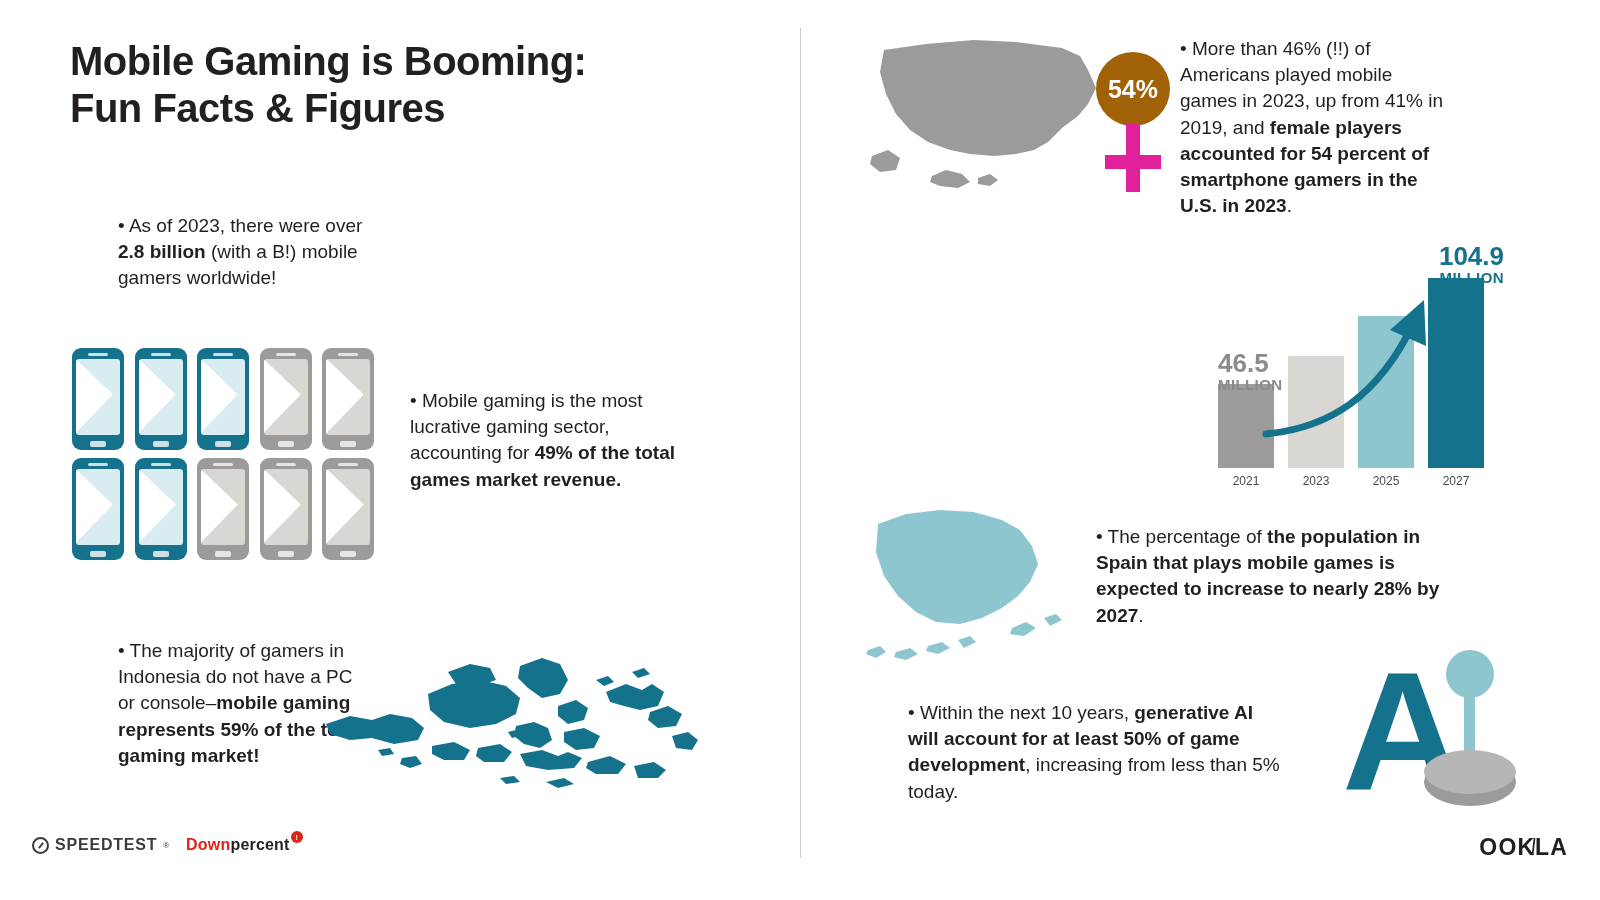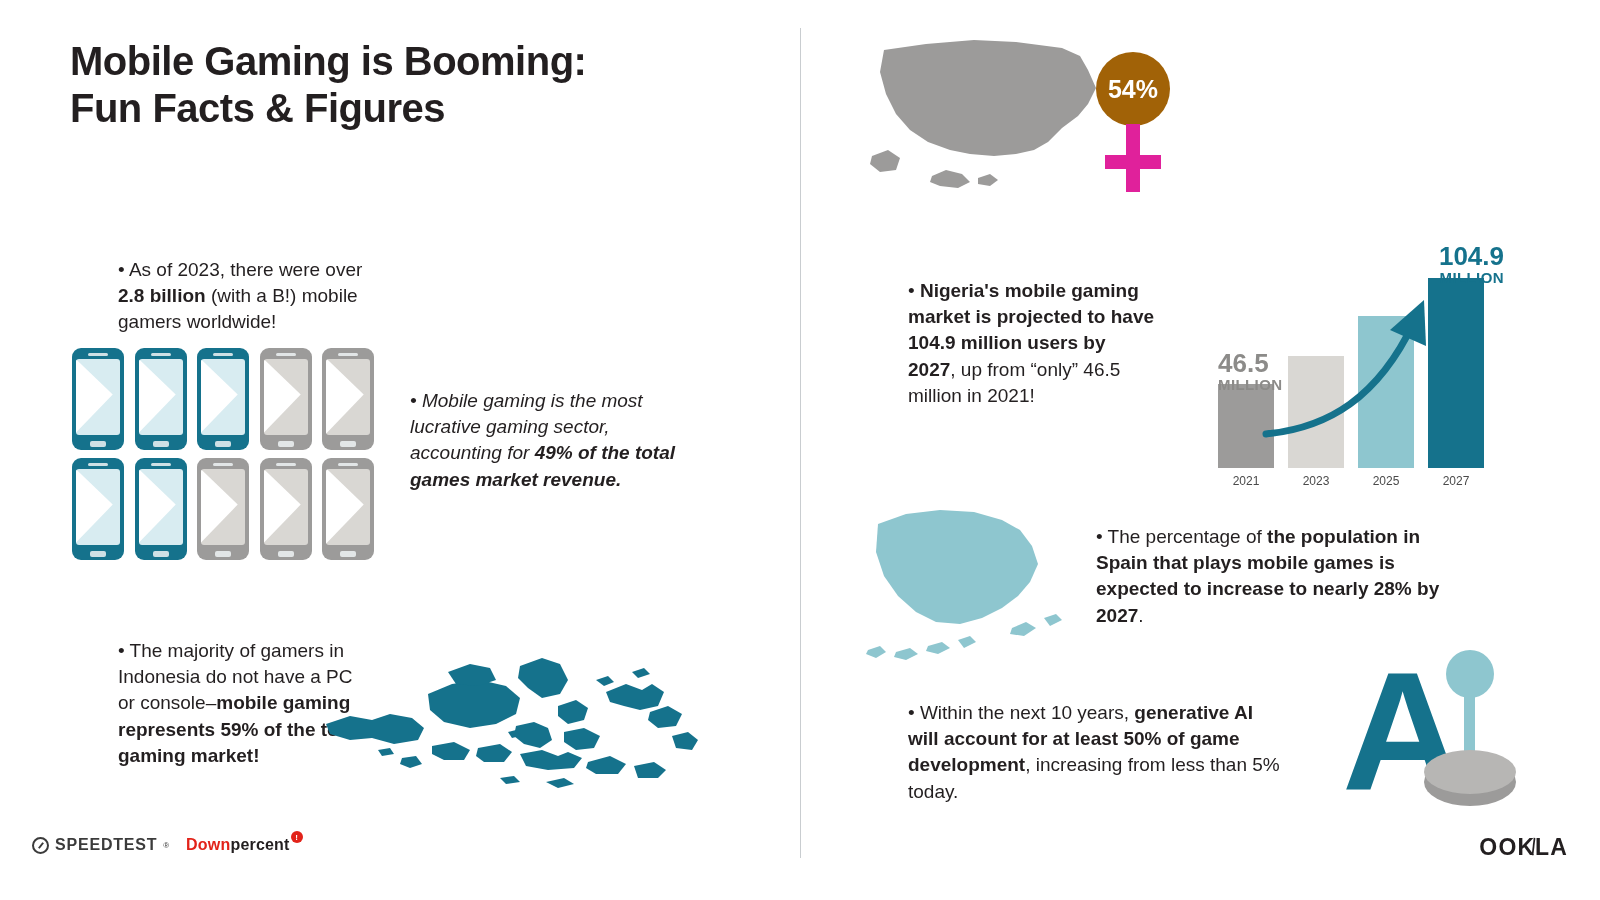--- a/index.html
+++ b/index.html
@@ -55,28 +55,26 @@
     font-size: 19px;
     line-height: 1.38;
     color: #231f20;
   }
   .fact b { font-weight: bold; }
   .fact-1 {
     position: absolute;
     left: 118px;
     top: 213px;
     width: 255px;
-    margin-top: 44px;
   }
   .fact-2 {
     position: absolute;
     left: 410px;
     top: 388px;
     width: 270px;
-    font-style: italic;
   }
   .fact-3 {
     position: absolute;
     left: 118px;
     top: 638px;
     width: 245px;
   }
 
   
   .phones {
@@ -449,25 +447,25 @@
       <path d="M112 148 L124 144 L132 150 L124 156 L112 154 Z"></path>
     </g>
   </svg>
 
   <div class="female-badge">
     <div class="circle">54%</div>
     <div class="stem"></div>
     <div class="cross"></div>
   </div>
 
-
-  <div class="rfact rfact-2">
+  <div class="rfact rfact-1">
     <span>•</span>
-    <b>Nigeria's mobile gaming market is projected to have 104.9 million users by 2027</b><span>, up from “only” 46.5 million in 2021!</span>
-  </div>
+    <span>More than 46% (!!) of Americans played mobile games in 2023, up from 41% in 2019, and </span><b>female players accounted for 54 percent of smartphone gamers in the U.S. in 2023</b><span>.</span>
+  </div>
+
 
   <div class="chart">
     <div class="bars">
       <div class="bar" style="left:0px;height:84px;background:#9c9b9a;"></div>
       <div class="bar" style="left:70px;height:112px;background:#d9d7d3;"></div>
       <div class="bar" style="left:140px;height:152px;background:#8ec6cf;"></div>
       <div class="bar" style="left:210px;height:190px;background:#15728c;"></div>
     </div>
     <div class="axis-label" style="left:0px;">2021</div>
     <div class="axis-label" style="left:70px;">2023</div>

